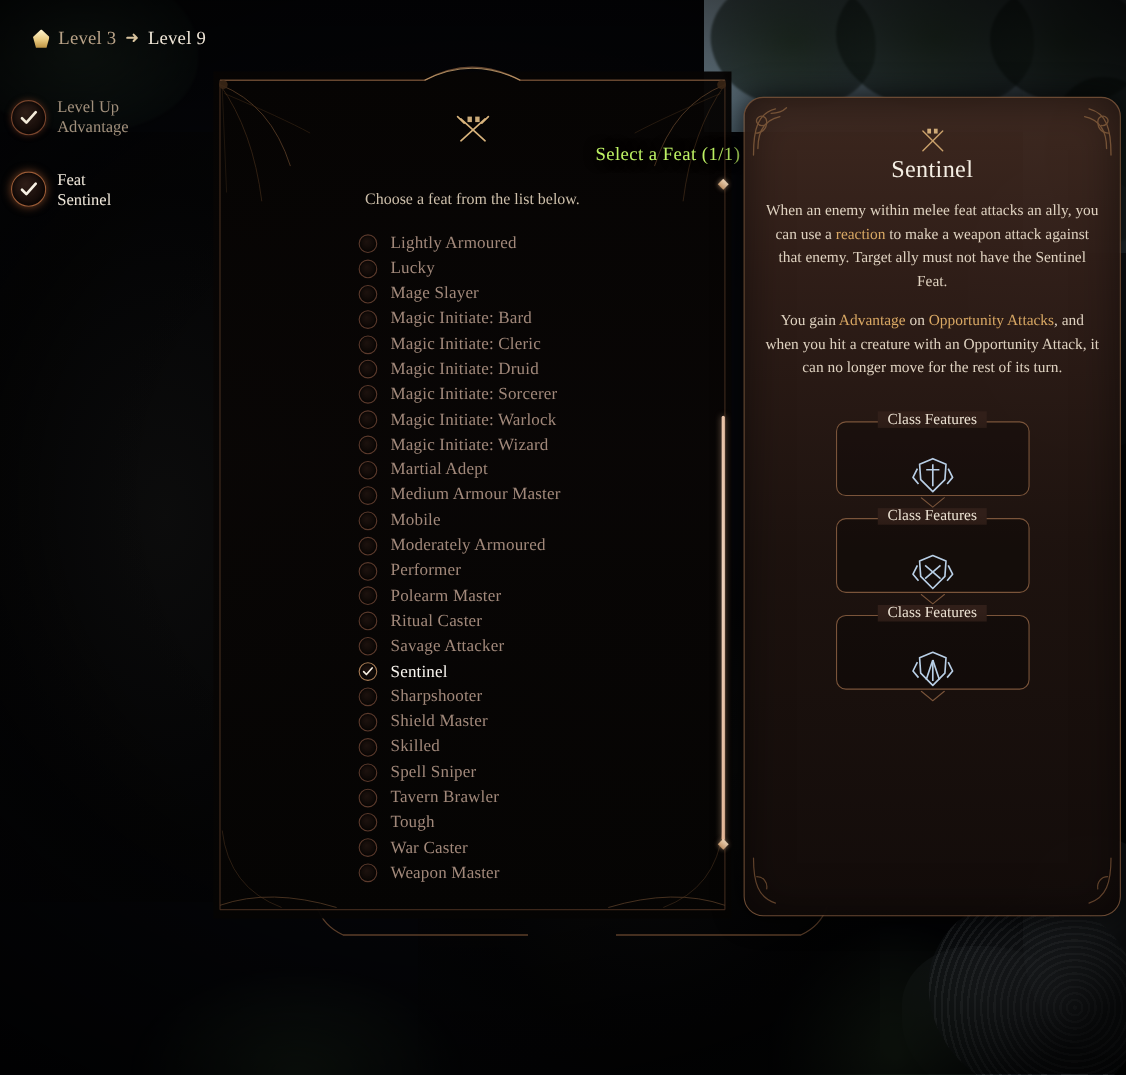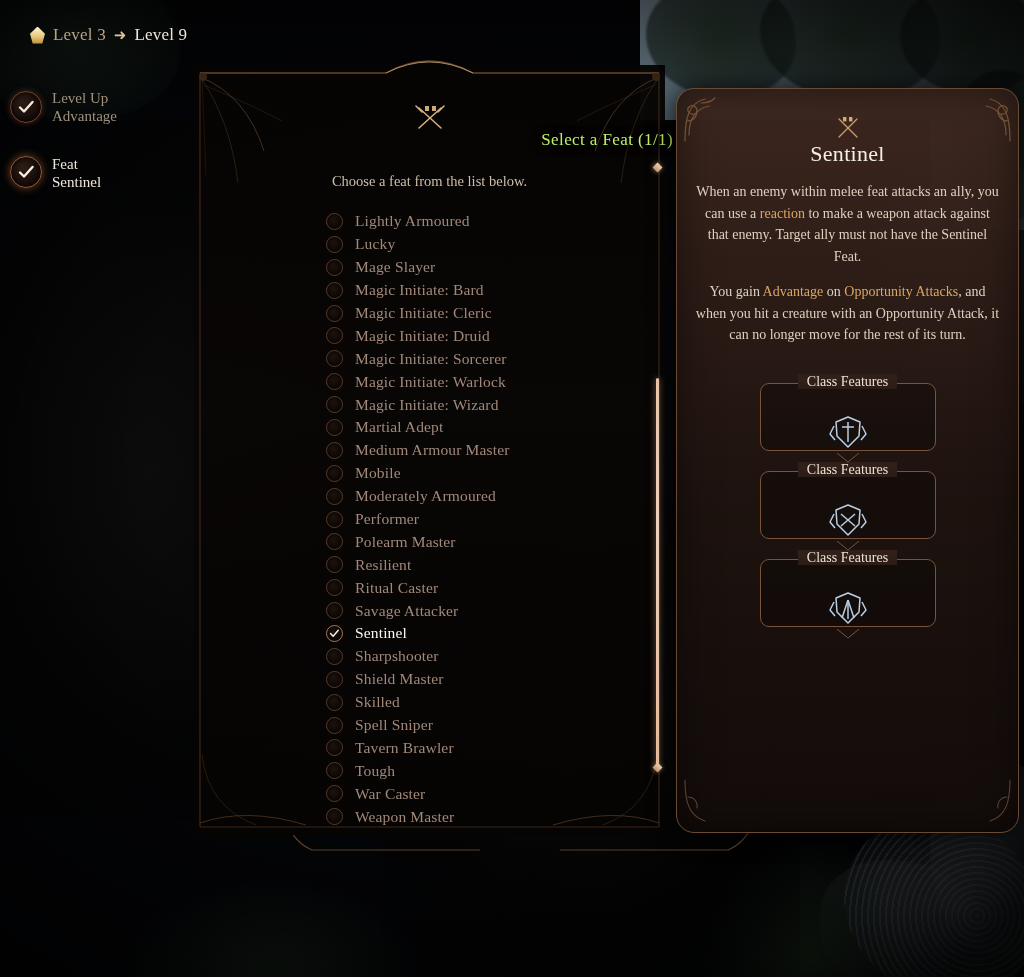--- a/index.html
+++ b/index.html
@@ -366,24 +366,20 @@
         <span class="feat-radio"></span>
         <span class="feat-label">Moderately Armoured</span>
       </div>
       <div class="feat-row">
         <span class="feat-radio"></span>
         <span class="feat-label">Performer</span>
       </div>
       <div class="feat-row">
         <span class="feat-radio"></span>
         <span class="feat-label">Polearm Master</span>
-      </div>
-      <div class="feat-row">
-        <span class="feat-radio"></span>
-        <span class="feat-label">Resilient</span>
       </div>
       <div class="feat-row">
         <span class="feat-radio"></span>
         <span class="feat-label">Ritual Caster</span>
       </div>
       <div class="feat-row">
         <span class="feat-radio"></span>
         <span class="feat-label">Savage Attacker</span>
       </div>
       <div class="feat-row sel">

